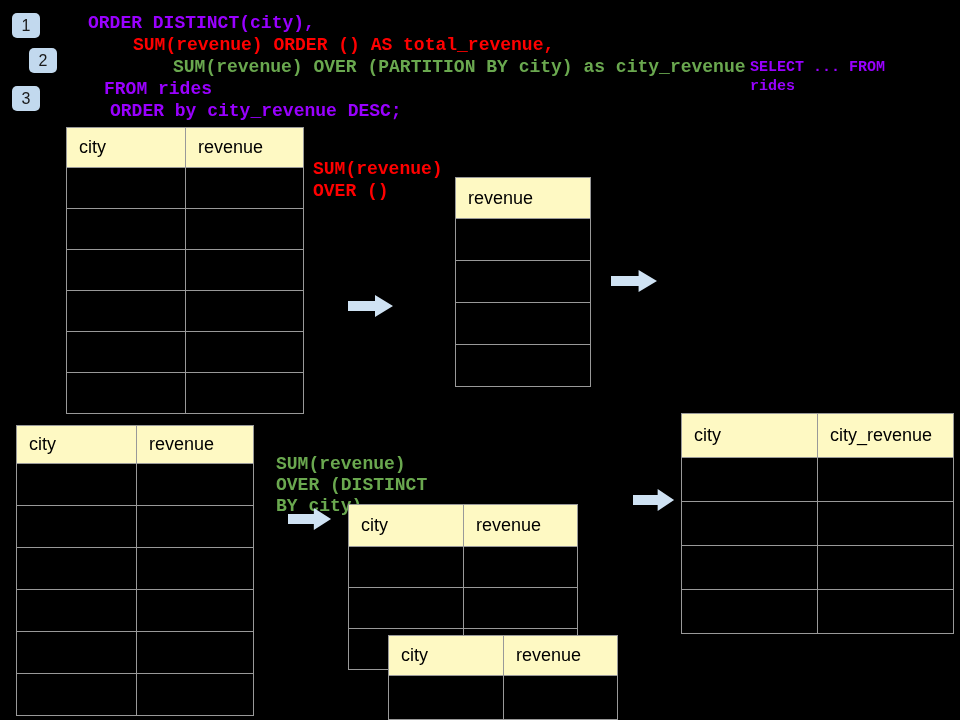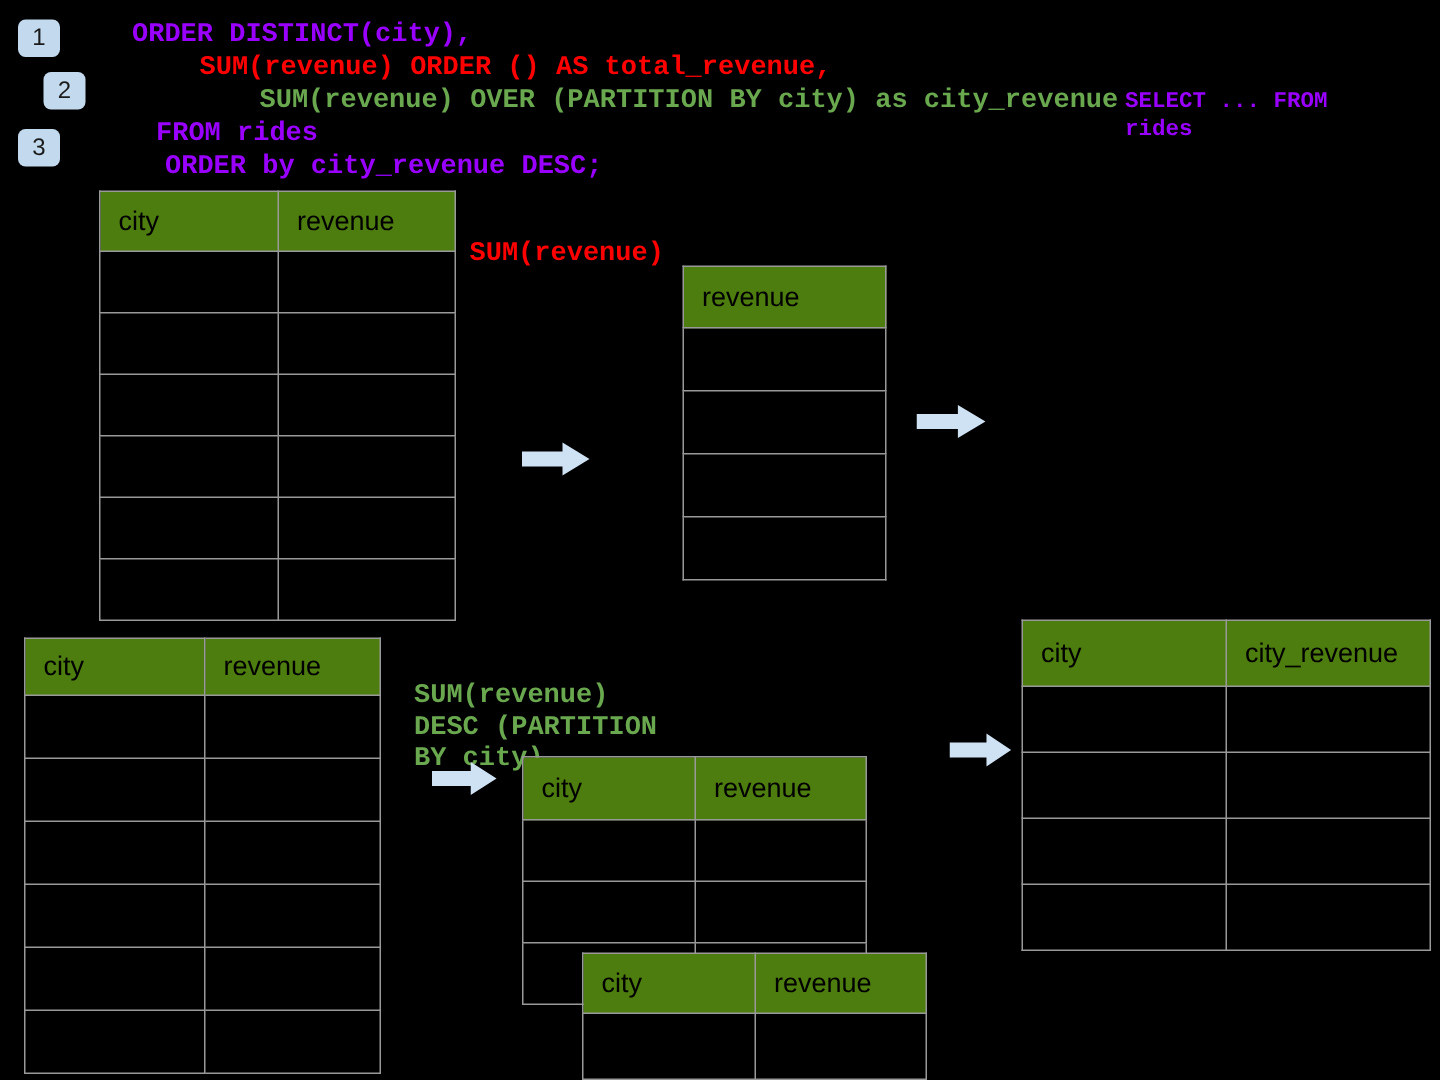--- a/index.html
+++ b/index.html
@@ -47,21 +47,21 @@
     border-collapse:collapse;
     table-layout:fixed;
     border-spacing:0;
   }
   .tbl td {
     border:1px solid #999999;
     background:#000000;
     padding:0;
   }
   .tbl td.hdr {
-    background:#4d7c0f;
+    background:#fef9c3;
     font-family:"Liberation Sans", sans-serif;
     font-size:18px;
     color:#000000;
     padding-left:12px;
     vertical-align:middle;
   }
   .r41 { height:41px; }
   .r42 { height:42px; }
   .r44 { height:44px; }
 
@@ -82,25 +82,26 @@
 <div class="code c-purple" style="left:104px; top:78px;">FROM rides</div>
 <div class="code c-purple" style="left:110px; top:100px;">ORDER by city_revenue DESC;</div>
 
 <div class="abs" style="left:750px; top:36px;">
   <div class="code note c-purple" style="position:static;">SELECT ... FROM</div>
   <div class="code note c-purple" style="position:static;">rides</div>
 </div>
 
 <div class="abs" style="left:313px; top:136px;">
   <div class="code c-red" style="position:static;">SUM(revenue)</div>
+  <div class="code c-red" style="position:static;">OVER ()</div>
 </div>
 
 <div class="abs" style="left:276px; top:432px;">
   <div class="code c-green" style="position:static; line-height:21px;">SUM(revenue)</div>
-  <div class="code c-green" style="position:static; line-height:21px;">DESC (PARTITION</div>
+  <div class="code c-green" style="position:static; line-height:21px;">OVER (DISTINCT</div>
   <div class="code c-green" style="position:static; line-height:21px;">BY city)</div>
 </div>
 
 <table class="tbl" style="left:66px; top:127px;">
   <colgroup>
       <col style="width:119px">
       <col style="width:118px">
     </colgroup>
   <tbody>
     <tr style="height:40px">

